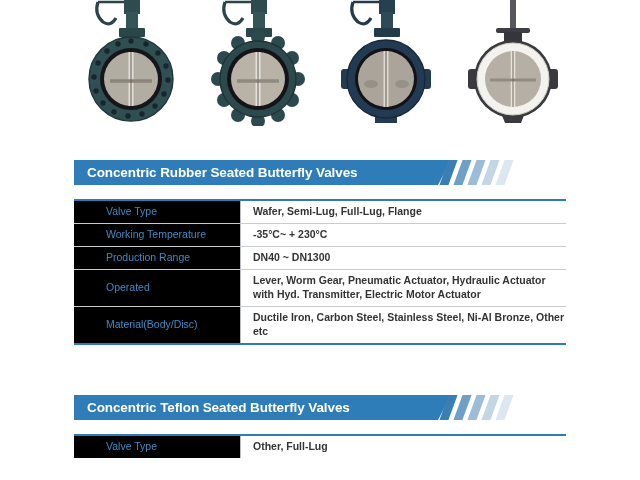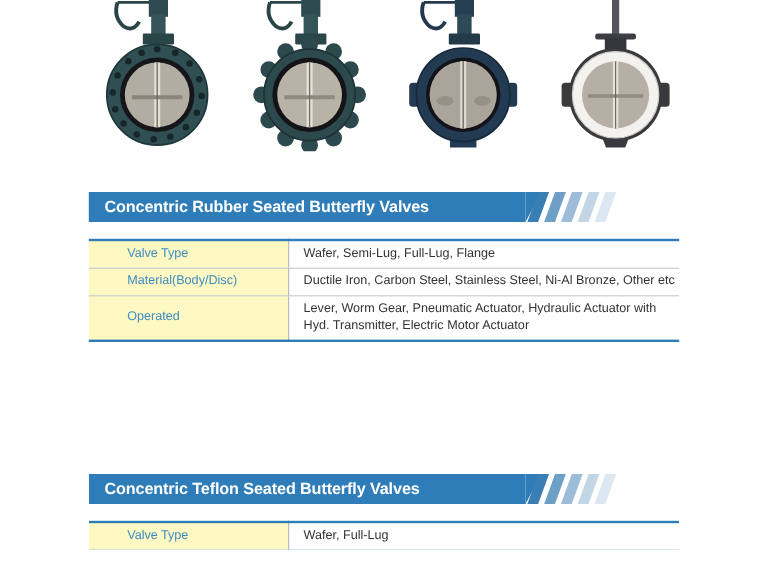--- a/index.html
+++ b/index.html
@@ -112,29 +112,30 @@
     padding: 4px 0 4px 10px;
     line-height: 1.33;
     border-bottom: 1px solid #c9cccf;
   }
   .spec-table tr:last-child th,
   .spec-table tr:last-child td {
     border-bottom: none;
   }
   .spec-table th {
     width: 134px;
-    background: #fef9c3;
+    background: #000000;
     color: #3D8BC4;
     font-weight: normal;
     border-right: 1px solid #b9bcc0;
     padding-left: 32px;
   }
   .spec-table td {
     color: #333333;
     padding-left: 12px;
+    font-weight: bold;
   }
   .cut { 
     overflow: hidden;
   }
 </style>
 </head>
 <body>
 
 <div class="page">
 
@@ -264,26 +265,34 @@
       </div>
     </div>
 
     <table class="spec-table" style="margin-top:14px;">
       <tbody>
         <tr>
           <th>Valve Type</th>
           <td>Wafer, Semi-Lug, Full-Lug, Flange</td>
         </tr>
         <tr>
+          <th>Working Temperature</th>
+          <td>-35°C~ + 230°C</td>
+        </tr>
+        <tr>
+          <th>Production Range</th>
+          <td>DN40 ~ DN1300</td>
+        </tr>
+        <tr>
+          <th>Operated</th>
+          <td style="padding-right:14px;">Lever, Worm Gear, Pneumatic Actuator, Hydraulic Actuator with Hyd. Transmitter, Electric Motor Actuator</td>
+        </tr>
+        <tr>
           <th>Material(Body/Disc)</th>
           <td>Ductile Iron, Carbon Steel, Stainless Steel, Ni-Al Bronze, Other etc</td>
-        </tr>
-        <tr>
-          <th>Operated</th>
-          <td style="padding-right:14px;">Lever, Worm Gear, Pneumatic Actuator, Hydraulic Actuator with Hyd. Transmitter, Electric Motor Actuator</td>
         </tr>
       </tbody>
     </table>
   </div>
 
   <div class="section cut" style="top:395px; height:63px;">
     <div class="sec-header">
       <div class="sec-bar">
         <span class="sec-title">Concentric Teflon Seated Butterfly Valves</span>
       </div>
@@ -293,20 +302,20 @@
         <div class="slash" style="background:#9DBCD8;"></div>
         <div class="slash" style="background:#C3D6E6;"></div>
         <div class="slash" style="background:#DCE7F1;"></div>
       </div>
     </div>
 
     <table class="spec-table" style="margin-top:14px;">
       <tbody>
         <tr>
           <th>Valve Type</th>
-          <td>Wafer, Full-Lug</td>
+          <td>Other, Full-Lug</td>
         </tr>
 
       </tbody>
     </table>
   </div>
 
 </div>
 
 </body></html>

